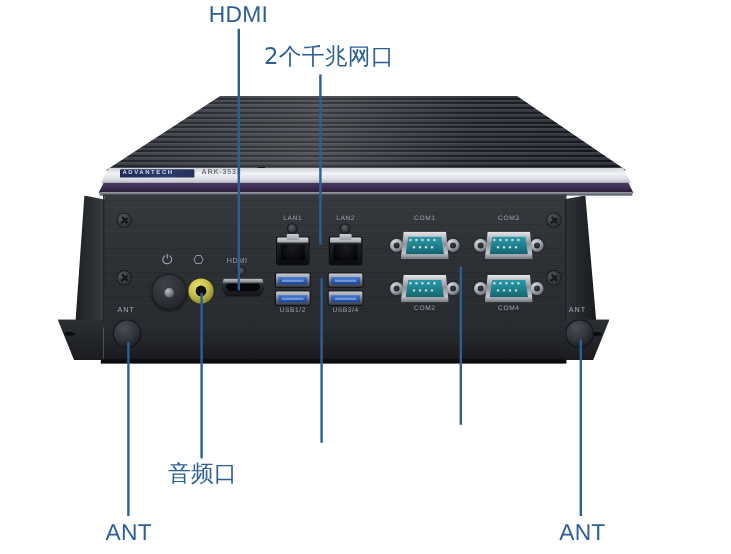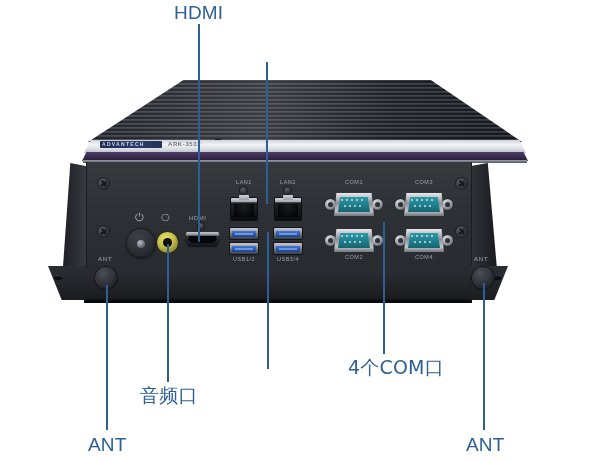--- a/index.html
+++ b/index.html
@@ -430,28 +430,28 @@
     <div class="ant-lbl" style="left:98px;top:256px;">ANT</div>
     <div class="ant-knob" style="left:94px;top:266px;"></div>
 
     <div class="ant-lbl" style="left:474px;top:256px;">ANT</div>
     <div class="ant-knob" style="left:471px;top:266px;"></div>
   </div>
 
   <div class="anno big" style="left:174px;top:3px;">HDMI</div>
   <div class="leader" style="left:198px;top:24px;height:218px;"></div>
 
+  <div class="anno cn big" style="left:220px;top:38px;">2个千兆网口</div>
   <div class="leader" style="left:266px;top:62px;height:142px;"></div>
 
   <div class="anno cn big" style="left:140px;top:386px;">音频口</div>
   <div class="leader" style="left:167px;top:244px;height:138px;"></div>
 
   <div class="leader" style="left:267px;top:232px;height:137px;"></div>
 
-  <div class="anno cn big" style="left:348px;top:358px;">4个COM口</div>
   <div class="leader" style="left:383px;top:222px;height:132px;"></div>
 
   <div class="anno big" style="left:88px;top:435px;">ANT</div>
   <div class="leader" style="left:106px;top:285px;height:145px;"></div>
 
   <div class="anno big" style="left:466px;top:435px;">ANT</div>
   <div class="leader" style="left:483px;top:283px;height:147px;"></div>
 
 </div>
 

